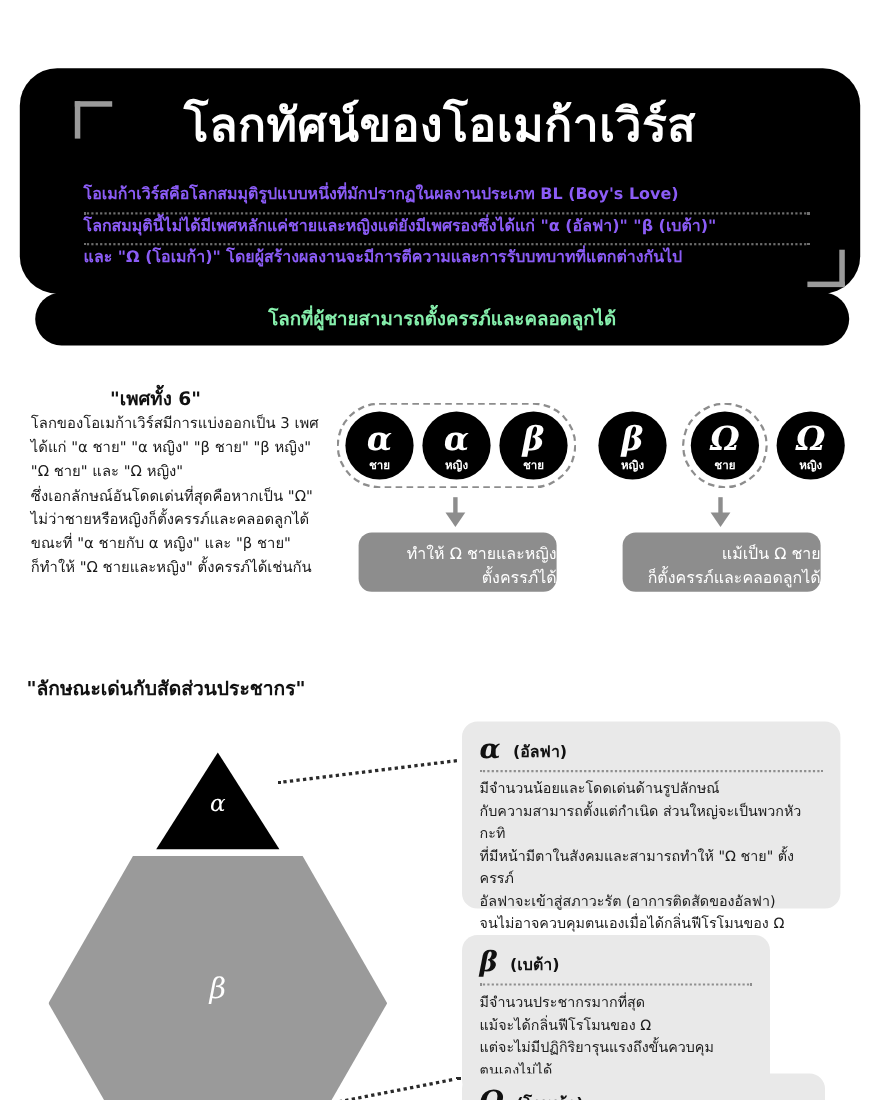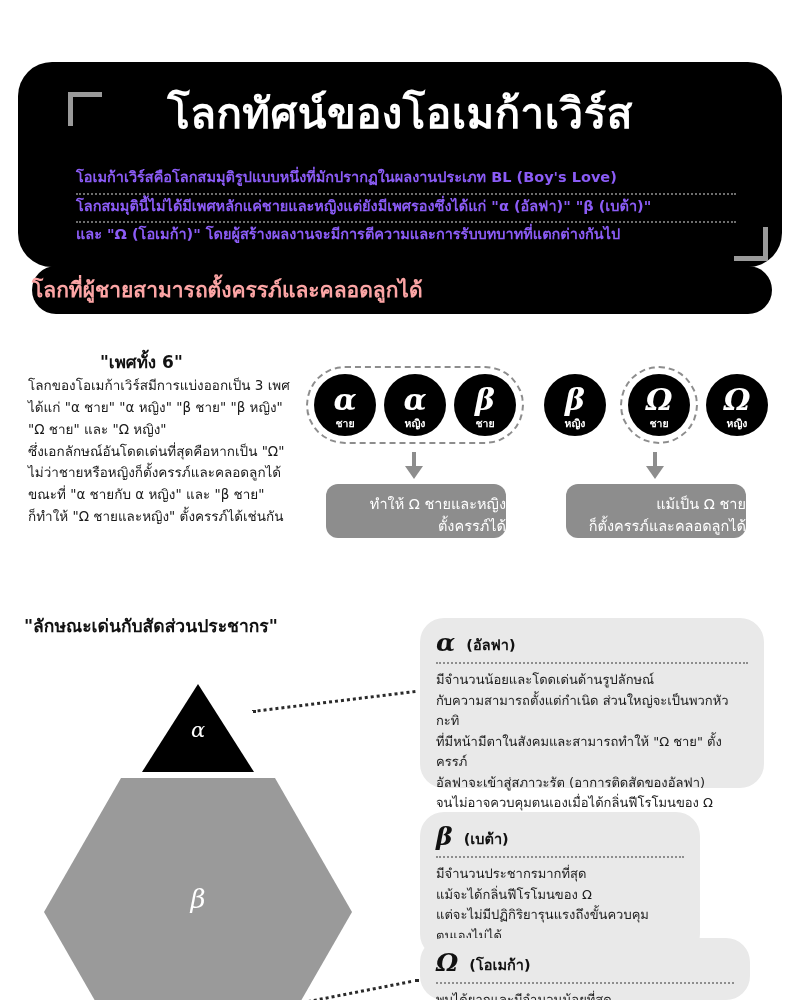--- a/index.html
+++ b/index.html
@@ -66,23 +66,23 @@
   .band {
     position: absolute;
     left: 32px; top: 266px;
     width: 740px; height: 48px;
     background: #000000;
     border-radius: 24px;
   }
   .band span {
     display: block;
     width: 100%;
-    text-align: left;
-    color: #fca5a5;
-    font-size: 21px;
+    text-align: center;
+    color: #86efac;
+    font-size: 17px;
     font-weight: bold;
     line-height: 48px;
   }
 
   
   .s1-title {
     position: absolute;
     left: 100px; top: 348px;
     font-size: 17px;
     font-weight: bold;
@@ -215,22 +215,23 @@
     font-size: 26px;
   }
 
   .dotline { position: absolute; height: 0; border-top: 3px dotted #2a2a2a; }
   .dl1 { left: 252px; top: 700px; width: 164px; transform: rotate(-7deg); }
   .dl2 { left: 300px; top: 990px; width: 120px; transform: rotate(-11deg); }
 
   .card {
     position: absolute;
     background: #e9e9e9;
-    border-radius: 24px;
+    border-radius: 14px;
     padding: 10px 16px 12px 16px;
+    margin-top: 38px;
   }
   .card-a { left: 420px; top: 618px; width: 344px; height: 170px; }
   .card-b { left: 420px; top: 812px; width: 280px; height: 146px; }
   .card-c { left: 420px; top: 938px; width: 330px; height: 62px; }
 
   .card-head {
     border-bottom: 2px dotted #8e8e8e;
     padding-bottom: 5px;
     margin-bottom: 6px;
   }

